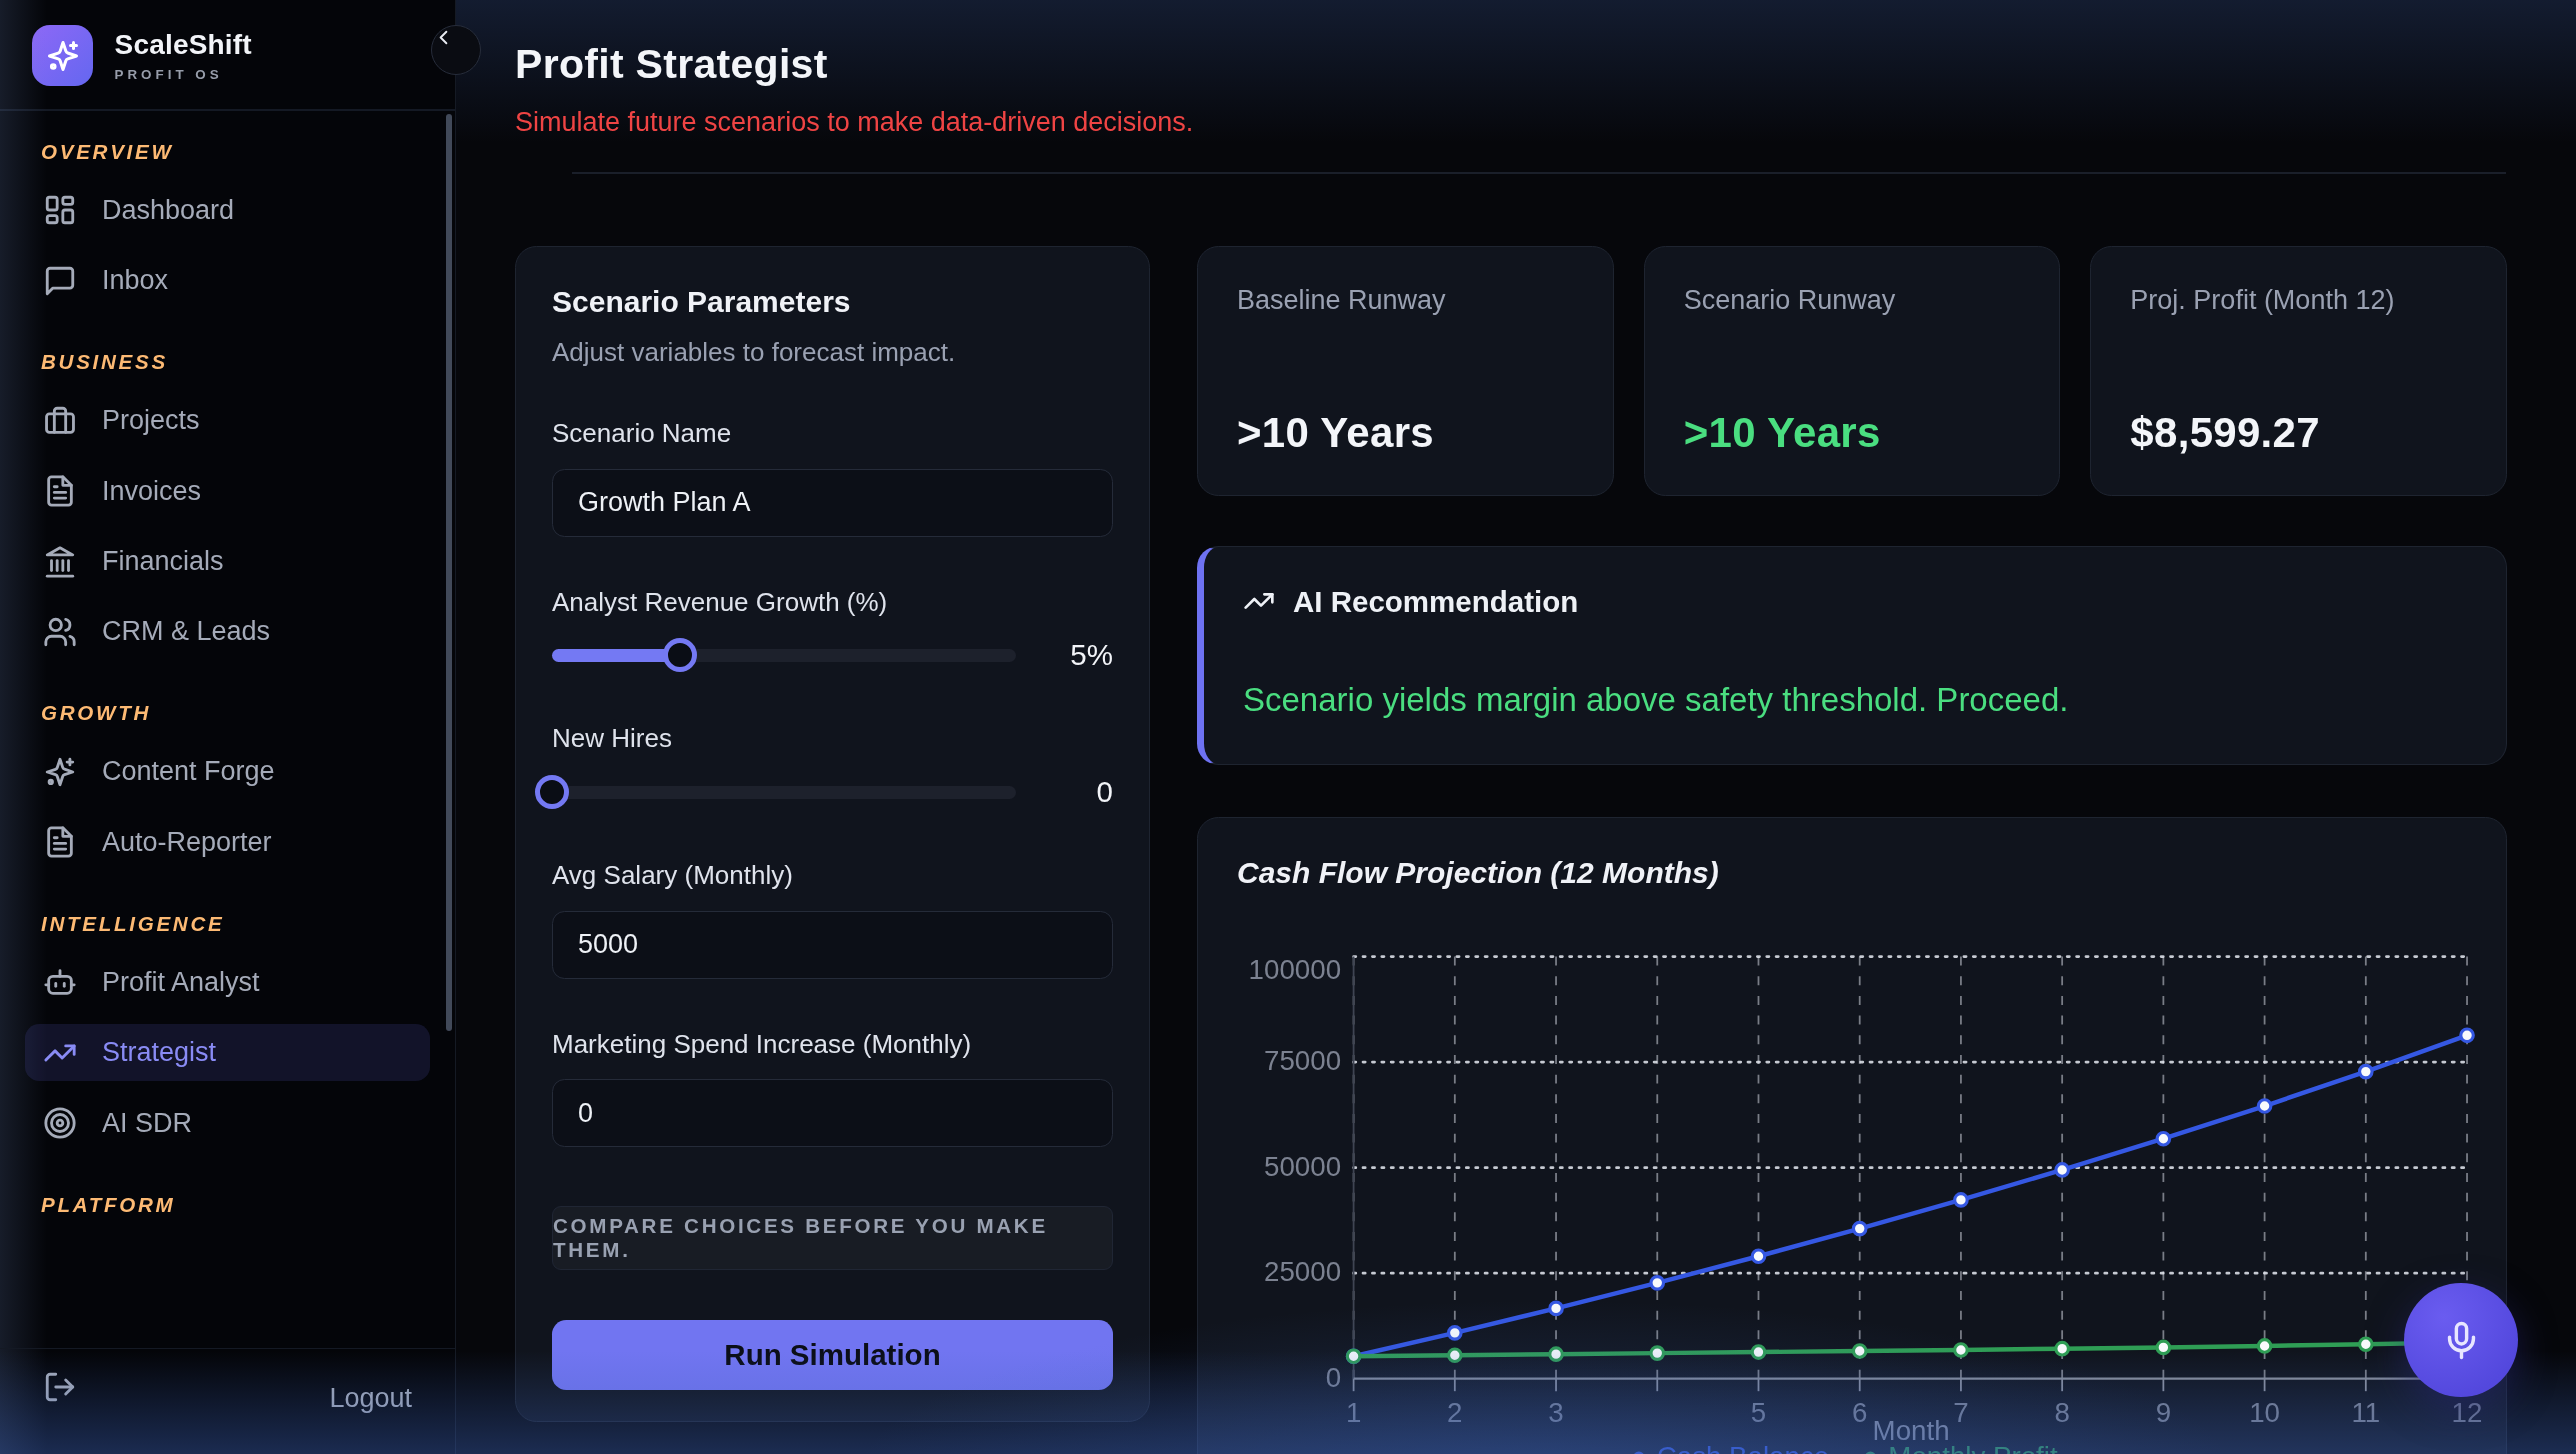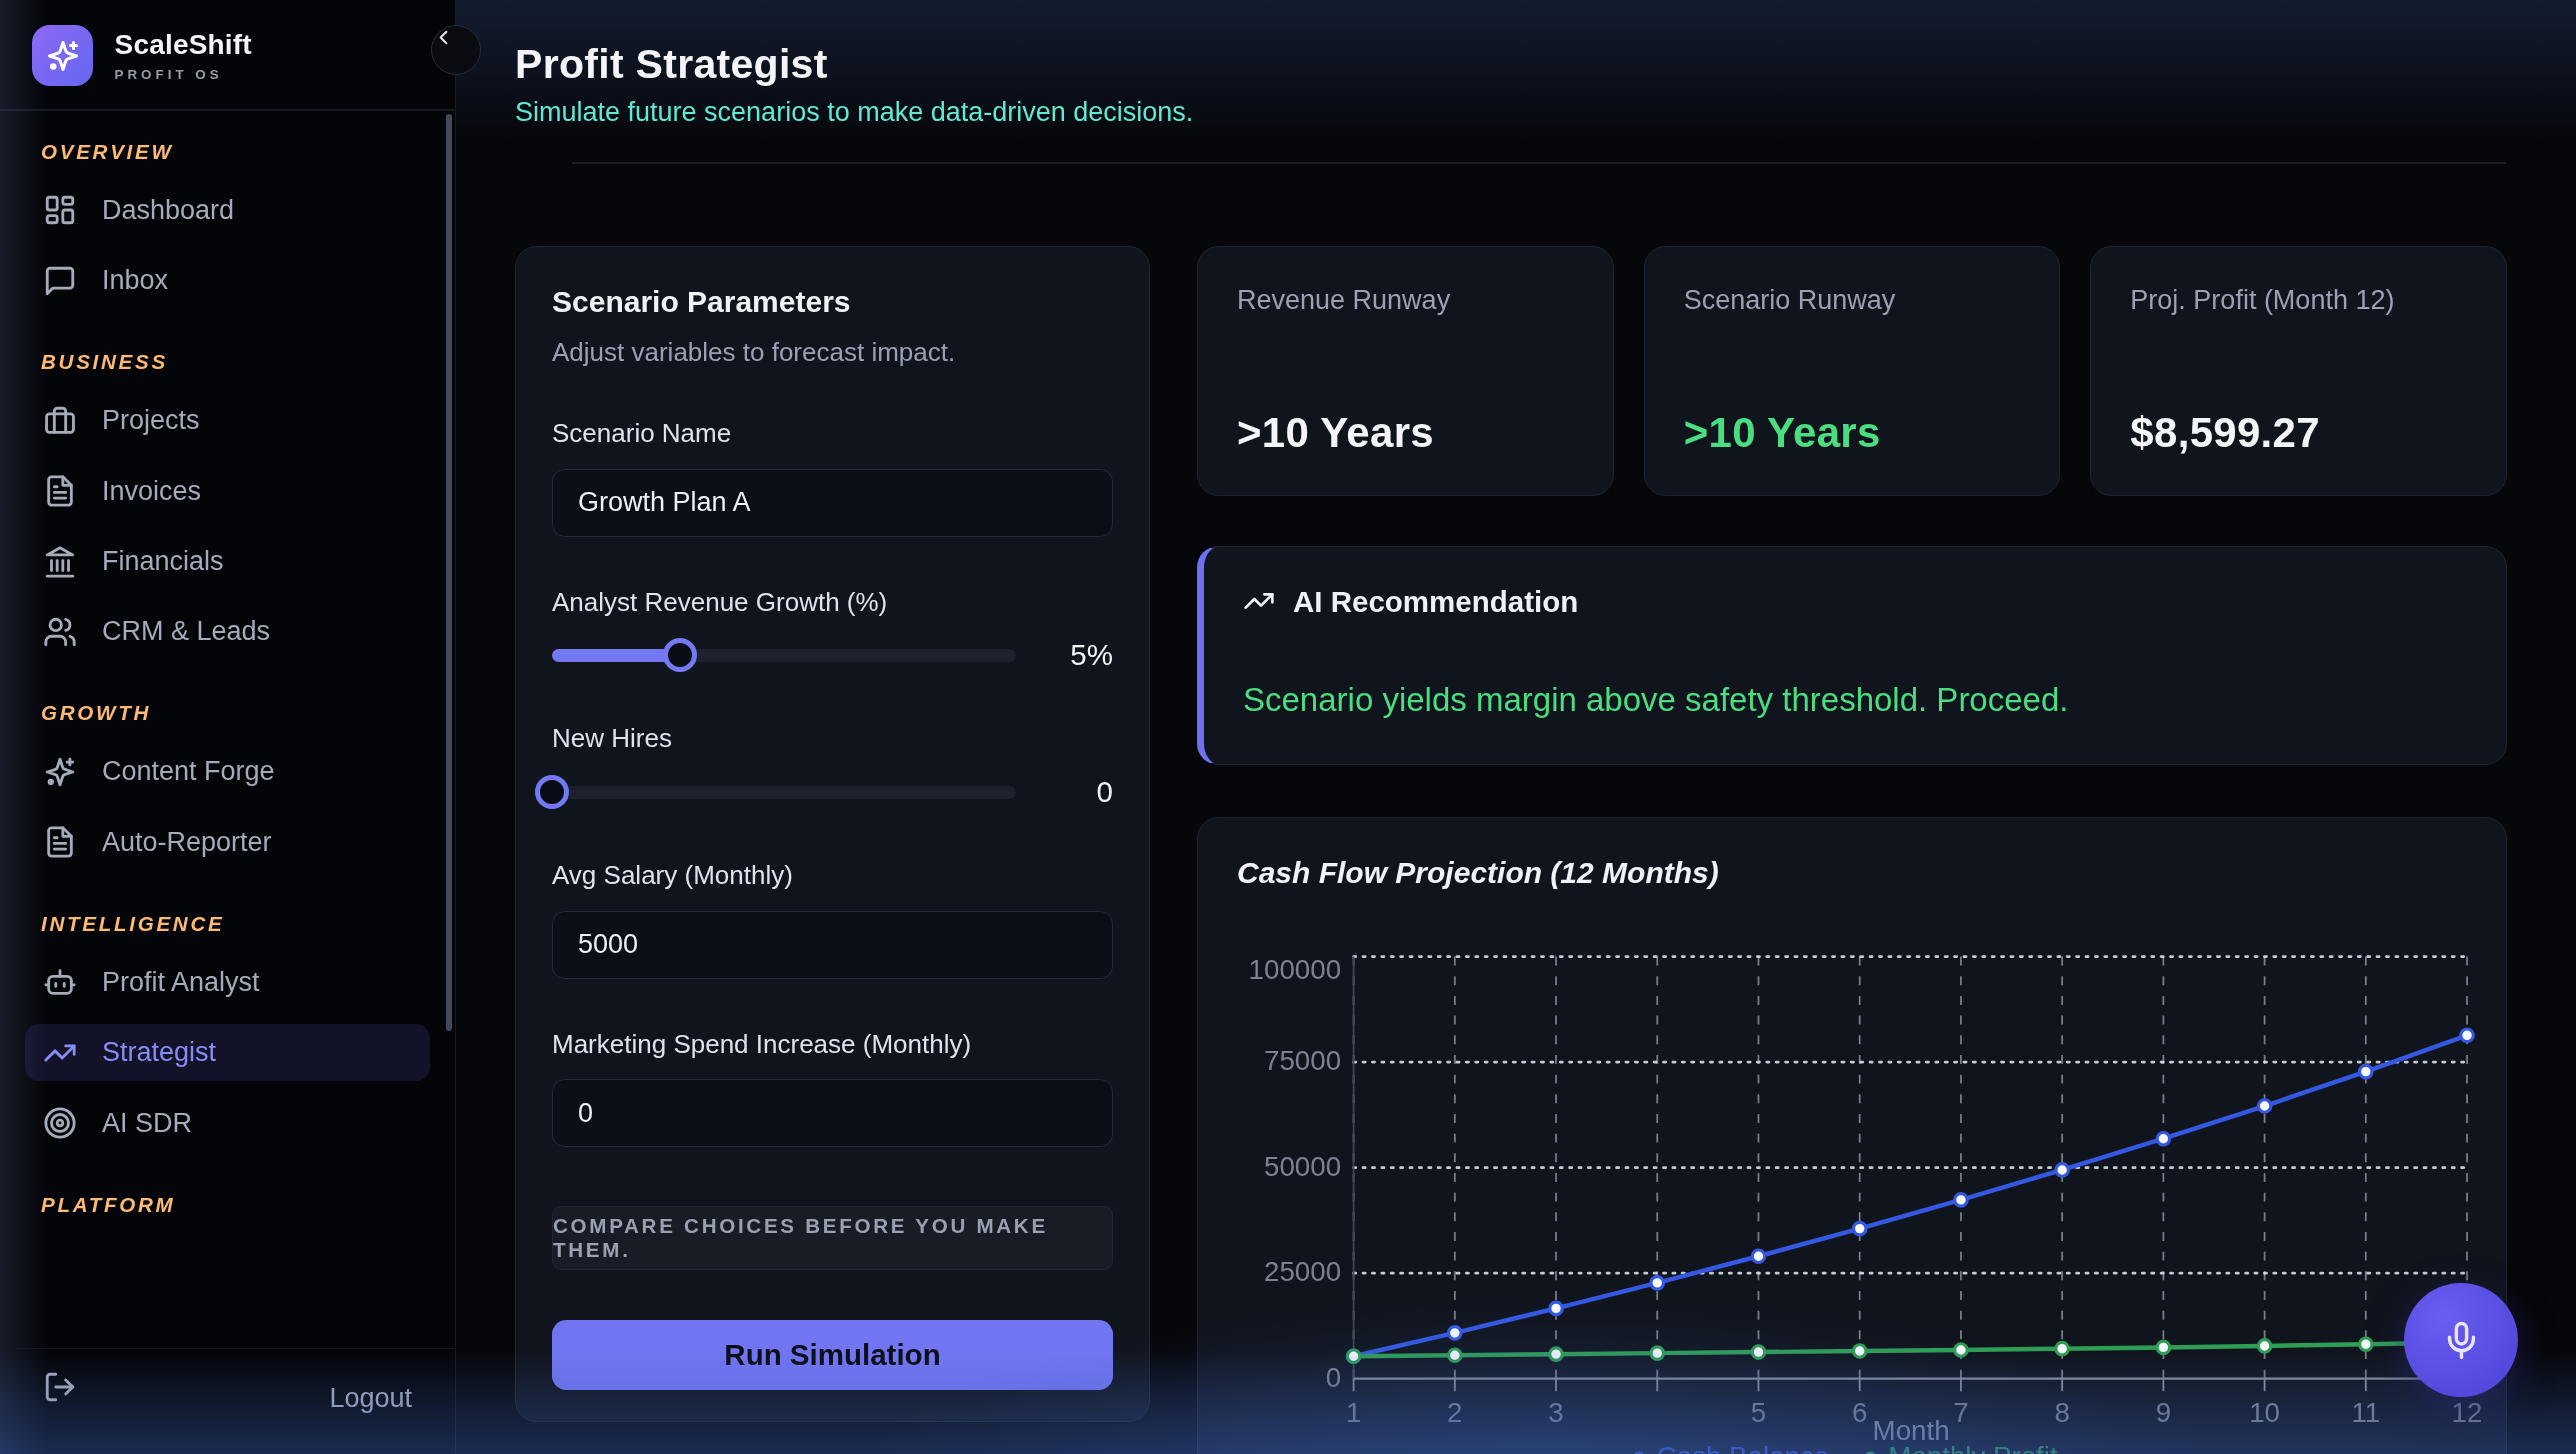--- a/index.html
+++ b/index.html
@@ -40,21 +40,21 @@
   .nav-item.active { background:rgba(104,108,241,.14); color:#898bf4; }
   .side-scrollbar { position:absolute; right:2.7px; top:114px; width:6.3px; height:917px; border-radius:3.6px;
               background:#414959; z-index:12; }
   .side-bottom { position:absolute; left:0; bottom:0; width:100%; padding:21.5px 25px 27px 25px; border-top:1.8px solid #141924; }
   .side-bottom .nav-item { margin-bottom:0; }
 
   
   .main { position:absolute; left:458px; top:0; width:2118px; height:1454px; z-index:5; }
   .page-header { padding:41px 0 0 57px; }
   .page-title { font-size:41px; font-weight:bold; color:#f3f5f9; letter-spacing:0.3px; }
-  .page-subtitle { font-size:27px; color:#5eead4; margin-top:9px; }
+  .page-subtitle { font-size:27px; color:#ef4444; margin-top:19px; }
   .header-rule { height:1.8px; background:#1a1f2a; margin:34px 70px 0 57px; }
 
   .content { position:absolute; left:57px; top:246px; width:2004px; display:flex; gap:47px; }
 
   .card { background:#10141d; border:1.8px solid #1e2430; border-radius:21.5px; }
 
   
   .params-card { width:635px; height:1176px; padding:38px 36px; flex:0 0 auto; }
   .params-title { font-size:30px; font-weight:bold; color:#f0f2f7; }
   .params-subtitle { font-size:26px; color:#9aa1b2; margin-top:18px; }
@@ -330,21 +330,21 @@
       <input class="text-input" type="text" value="0" style="">
 
       <div class="hint-box">COMPARE CHOICES BEFORE YOU MAKE THEM.</div>
 
       <button class="run-btn">Run Simulation</button>
     </section>
 
     <div class="right-col">
       <div class="stats-row" id="stats-row">
           <div class="card stat-card">
-            <div class="stat-label">Revenue Runway</div>
+            <div class="stat-label">Baseline Runway</div>
             <div class="stat-value" style="color: rgb(243, 245, 249);">&gt;10 Years</div>
           </div>
           <div class="card stat-card">
             <div class="stat-label">Scenario Runway</div>
             <div class="stat-value" style="color: rgb(74, 222, 128);">&gt;10 Years</div>
           </div>
           <div class="card stat-card">
             <div class="stat-label">Proj. Profit (Month 12)</div>
             <div class="stat-value" style="color: rgb(243, 245, 249);">$8,599.27</div>
           </div>

